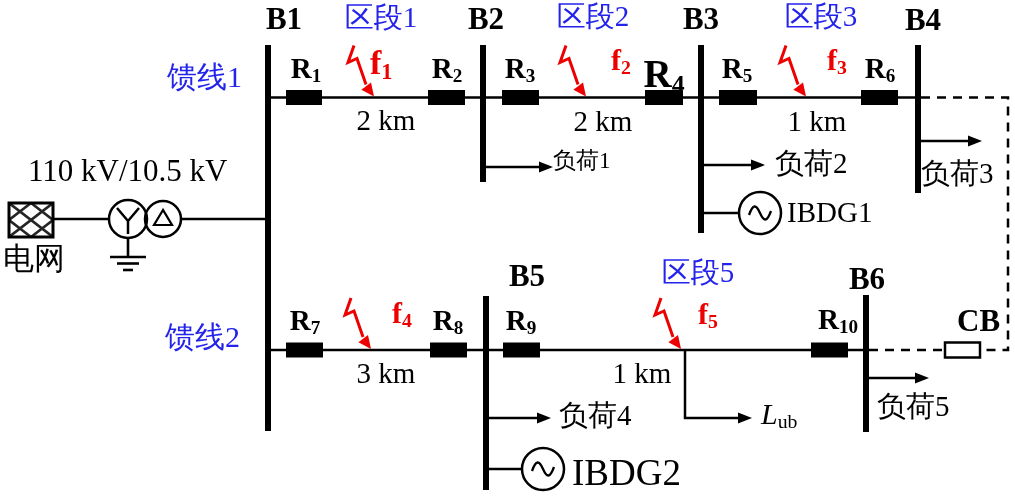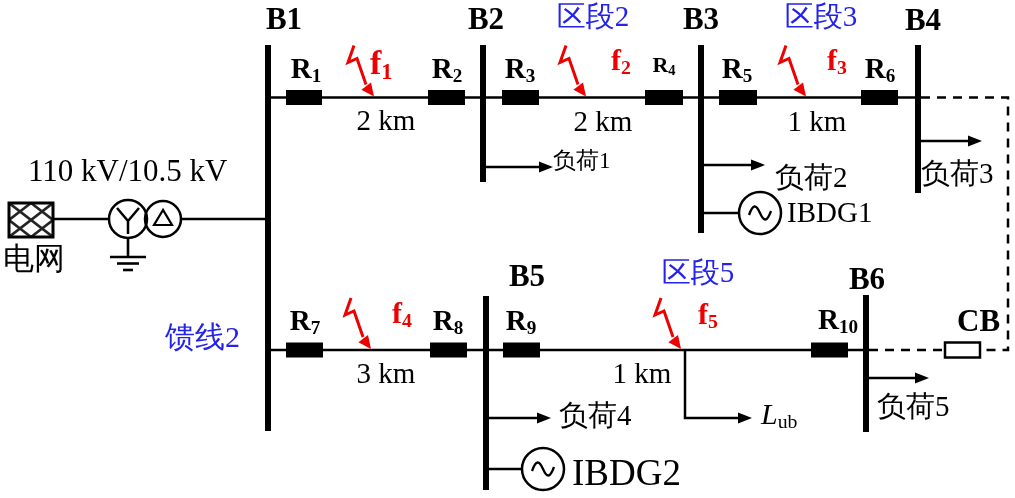--- a/index.html
+++ b/index.html
@@ -122,58 +122,60 @@
     <g stroke="#000" stroke-width="2.5" stroke-dasharray="9 7" fill="none">
       <polyline points="921,97.5 1008,97.5 1008,350 981,350"></polyline>
       <line x1="869" y1="350" x2="945" y2="350"></line>
     </g>
     <rect x="945" y="342.5" width="35" height="15" fill="#fff" stroke="#000" stroke-width="2.5"></rect>
   </svg>
 
   <div class="lbl" style="left:28px;top:155px;font-size:31px;">110 kV/10.5 kV</div>
   <div class="lbl" style="left:3px;top:243px;font-size:31px;">电网</div>
 
+  <div class="lbl blue" style="left:167px;top:62px;font-size:30px;">馈线1</div>
   <div class="lbl blue" style="left:165px;top:322px;font-size:30px;">馈线2</div>
 
   <div class="lbl b c" style="left:260px;top:3px;font-size:31px;margin-left:24px;">B1</div>
   <div class="lbl b c" style="left:486px;top:3px;font-size:31px;text-align:right;">B2</div>
   <div class="lbl b c" style="left:701px;top:3px;font-size:31px;">B3</div>
   <div class="lbl b c" style="left:923px;top:4px;font-size:31px;">B4</div>
   <div class="lbl b c" style="left:487px;top:260px;font-size:31px;margin-left:40px;">B5</div>
   <div class="lbl b c" style="left:867px;top:263px;font-size:31px;">B6</div>
 
+  <div class="lbl blue c" style="left:381px;top:3px;font-size:29px;">区段1</div>
   <div class="lbl blue c" style="left:593px;top:2px;font-size:29px;">区段2</div>
   <div class="lbl blue c" style="left:821px;top:2px;font-size:29px;">区段3</div>
   <div class="lbl blue c" style="left:698px;top:258px;font-size:29px;">区段5</div>
 
   <div class="lbl c" style="left:386px;top:106px;font-size:29px;">2 km</div>
   <div class="lbl c" style="left:603px;top:107px;font-size:29px;">2 km</div>
   <div class="lbl c" style="left:817px;top:107px;font-size:29px;">1 km</div>
   <div class="lbl c" style="left:386px;top:359px;font-size:29px;">3 km</div>
   <div class="lbl c" style="left:642px;top:359px;font-size:29px;">1 km</div>
 
   <div class="lbl red b" style="left:370px;top:46px;font-size:34px;"><span>f</span><span class="s">1</span></div>
   <div class="lbl red b" style="left:611px;top:45px;font-size:30px;"><span>f</span><span class="s">2</span></div>
   <div class="lbl red b" style="left:827px;top:45px;font-size:30px;"><span>f</span><span class="s">3</span></div>
   <div class="lbl red b" style="left:392px;top:298px;font-size:30px;"><span>f</span><span class="s">4</span></div>
   <div class="lbl red b" style="left:698px;top:299px;font-size:30px;"><span>f</span><span class="s">5</span></div>
 
   <div class="lbl b c" style="left:306px;top:54px;font-size:29px;"><span>R</span><span class="s">1</span></div>
   <div class="lbl b c" style="left:447px;top:54px;font-size:29px;"><span>R</span><span class="s">2</span></div>
   <div class="lbl b c" style="left:520px;top:54px;font-size:29px;"><span>R</span><span class="s">3</span></div>
-  <div class="lbl b c" style="left:664px;top:54px;font-size:22px;font-family:Liberation Serif, serif;"><span>R</span><span class="s">4</span></div>
+  <div class="lbl b c" style="left:664px;top:54px;font-size:39px;font-family:Liberation Serif, serif;"><span>R</span><span class="s">4</span></div>
   <div class="lbl b c" style="left:737px;top:54px;font-size:29px;"><span>R</span><span class="s">5</span></div>
   <div class="lbl b c" style="left:880px;top:54px;font-size:29px;"><span>R</span><span class="s">6</span></div>
   <div class="lbl b c" style="left:305px;top:306px;font-size:29px;"><span>R</span><span class="s">7</span></div>
   <div class="lbl b c" style="left:448px;top:306px;font-size:29px;"><span>R</span><span class="s">8</span></div>
   <div class="lbl b c" style="left:521px;top:306px;font-size:29px;"><span>R</span><span class="s">9</span></div>
   <div class="lbl b c" style="left:838px;top:305px;font-size:29px;"><span>R</span><span class="s">10</span></div>
 
   <div class="lbl" style="left:553px;top:149px;font-size:23px;">负荷1</div>
-  <div class="lbl" style="left:775px;top:163px;font-size:29px;">负荷2</div>
+  <div class="lbl" style="left:775px;top:149px;font-size:29px;">负荷2</div>
   <div class="lbl" style="left:921px;top:159px;font-size:29px;">负荷3</div>
   <div class="lbl" style="left:559px;top:401px;font-size:29px;">负荷4</div>
   <div class="lbl" style="left:877px;top:392px;font-size:29px;">负荷5</div>
 
   <div class="lbl" style="left:761px;top:399px;font-size:30px;"><span class="i">L</span><span class="s">ub</span></div>
 
   <div class="lbl" style="left:787px;top:198px;font-size:29px;">IBDG1</div>
   <div class="lbl" style="left:572px;top:454px;font-size:37px;">IBDG2</div>
 
   <div class="lbl b" style="left:957px;top:305px;font-size:31px;">CB</div>

